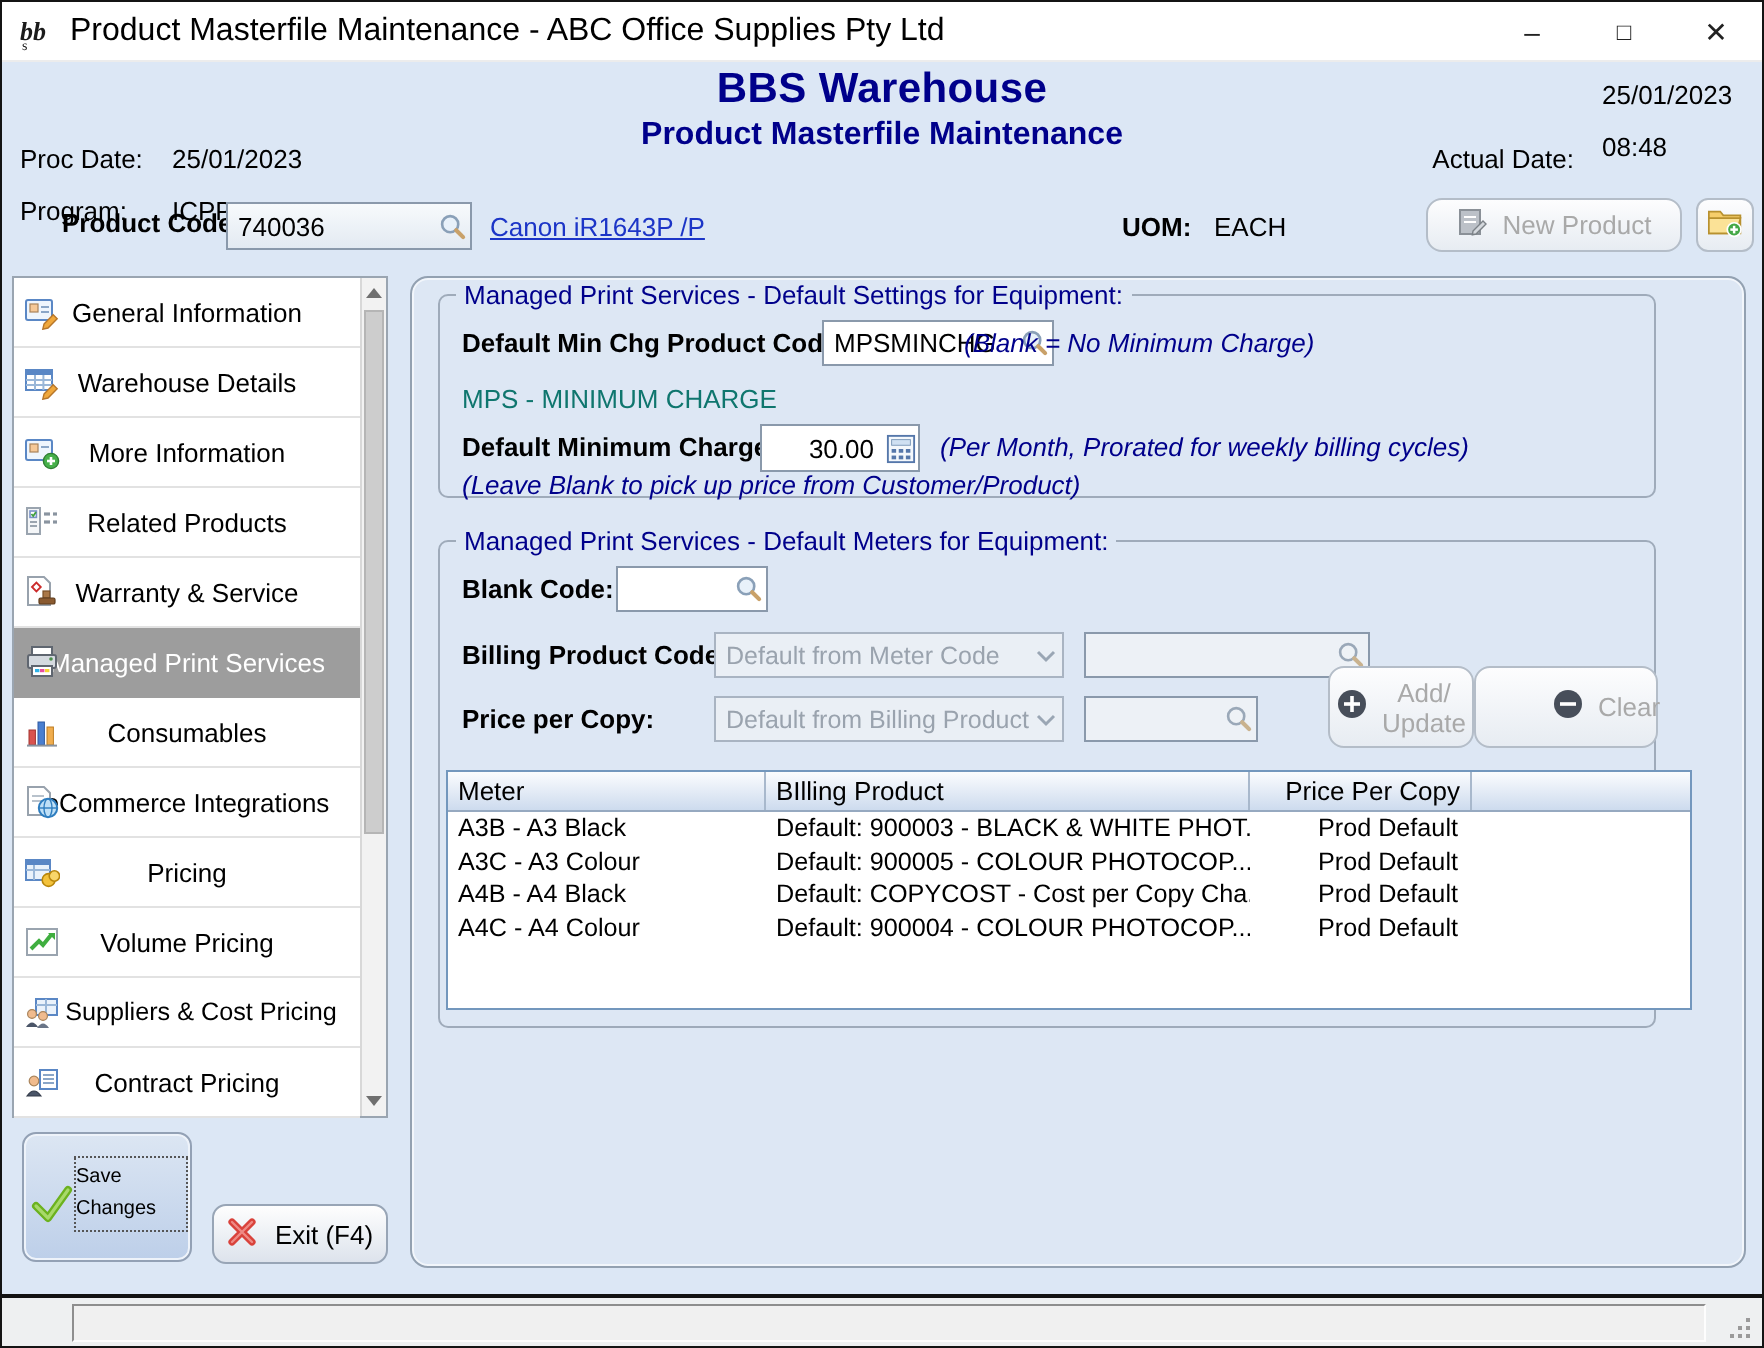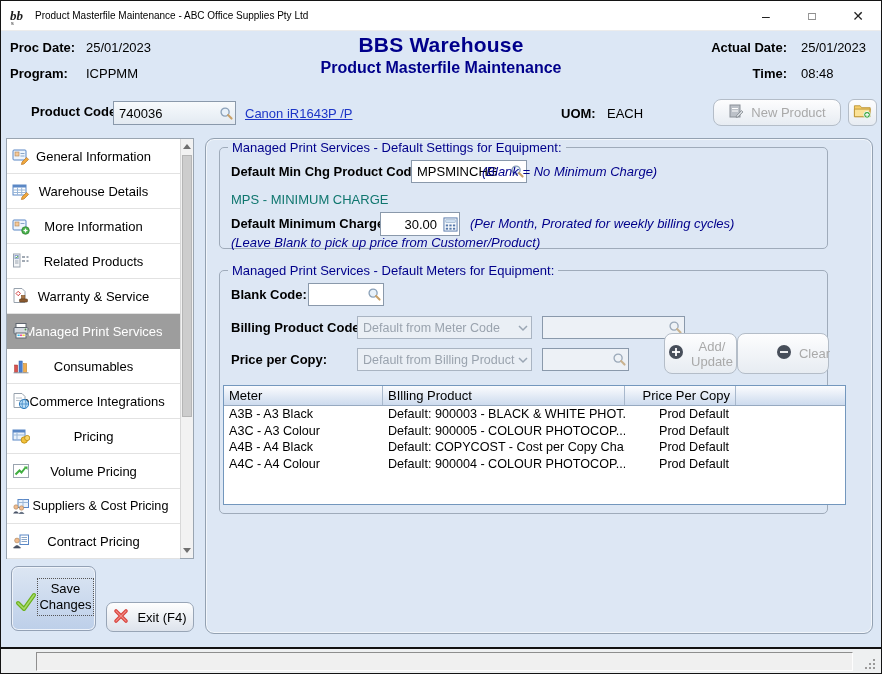--- a/index.html
+++ b/index.html
@@ -2,27 +2,27 @@
 <html><head>
 <meta charset="utf-8">
 <style>
   html,body{margin:0;padding:0;background:#fff;}
   .win{position:relative;width:882px;height:674px;box-sizing:border-box;border:1px solid #141414;
        background:#dce7f5;font-family:"Liberation Sans",sans-serif;font-size:13px;color:#000;overflow:hidden;}
   
   .titlebar{position:absolute;top:0;left:0;right:0;height:30px;background:#fff;display:flex;align-items:center;
             padding-left:8px;box-sizing:border-box;border-bottom:1px solid #ececec;}
   .appicon{width:20px;height:20px;margin-right:6px;flex:0 0 auto;}
-  .titletext{font-size:10px;}
+  .titletext{font-size:16px;}
   .wincontrols{margin-left:auto;display:flex;height:100%;}
   .wbtn{width:46px;height:100%;display:flex;align-items:center;justify-content:center;font-size:14px;color:#222;}
   .wbtn.max{font-size:12px;}
   
   .header{position:absolute;top:32px;left:0;right:0;height:58px;}
-  .b{font-weight:bold;}
+  .b{font-weight:normal;margin-top:32px;}
   .hleft{position:absolute;left:9px;top:2px;}
   .hrow{height:26px;line-height:26px;}
   .hleft .b{display:inline-block;width:76px;}
   .hcenter{position:absolute;left:200px;right:200px;top:0;text-align:center;color:#00008B;}
   .apptitle{font-size:21px;font-weight:bold;letter-spacing:.2px;}
   .screentitle{font-size:16px;font-weight:bold;margin-top:2px;}
   .hright{position:absolute;right:10px;top:2px;}
   .hright .hrow{display:flex;justify-content:flex-end;}
   .hright .hval{width:70px;margin-left:14px;}
   
@@ -75,21 +75,21 @@
   .thead{display:flex;height:19px;background:linear-gradient(#fbfcfe,#cddbee);border-bottom:1px solid #96a9c0;}
   .th{box-sizing:border-box;padding:1px 5px;border-right:1px solid #a8b8cc;font-size:13px;line-height:17px;white-space:nowrap;overflow:hidden;}
   .c1{width:159px;} .c2{width:242px;} .c3{width:111px;} .c4{flex:1;border-right:none;}
   .th.c3{text-align:right;}
   .trow{display:flex;height:16.5px;line-height:16px;font-size:12.6px;}
   .td{box-sizing:border-box;padding:0 5px;white-space:nowrap;overflow:hidden;}
   .td.c3{text-align:right;padding-right:7px;}
   
   .savebtn{position:absolute;left:10px;top:565px;width:85px;height:65px;box-sizing:border-box;border:1px solid #93a1b5;border-radius:7px;
            background:linear-gradient(#dce6f3,#bdcfe9);box-shadow:inset 0 0 0 1px #eef3fa;}
-  .savetext{position:absolute;left:25px;top:11px;width:55px;text-align:center;border:1px dotted #555;padding:2px 0;font-size:13px;line-height:16px;}
+  .savetext{position:absolute;left:25px;top:11px;width:55px;text-align:left;border:1px dotted #555;padding:2px 0;font-size:10px;line-height:16px;}
   .saveicon{position:absolute;left:3px;top:24px;width:22px;height:22px;}
   .exitbtn{position:absolute;left:105px;top:601px;width:88px;height:30px;box-sizing:border-box;border:1px solid #98a5b6;border-radius:7px;
            background:linear-gradient(#fefefe,#dde3ec);display:flex;align-items:center;justify-content:center;gap:8px;font-size:13px;}
   
   .sep{position:absolute;left:0;right:0;top:646px;height:2px;background:#121212;}
   .status{position:absolute;left:0;right:0;top:648px;bottom:0;background:#eef0f1;}
   .statuspanel{position:absolute;left:35px;right:28px;top:3px;height:19px;background:#f0f0f0;
                border:1px solid;border-color:#8e8e8e #fdfdfd #fdfdfd #8e8e8e;box-sizing:border-box;}
   .grip{position:absolute;right:4px;bottom:4px;width:12px;height:12px;}
   .grip span{position:absolute;width:2px;height:2px;background:#9a9a9a;

